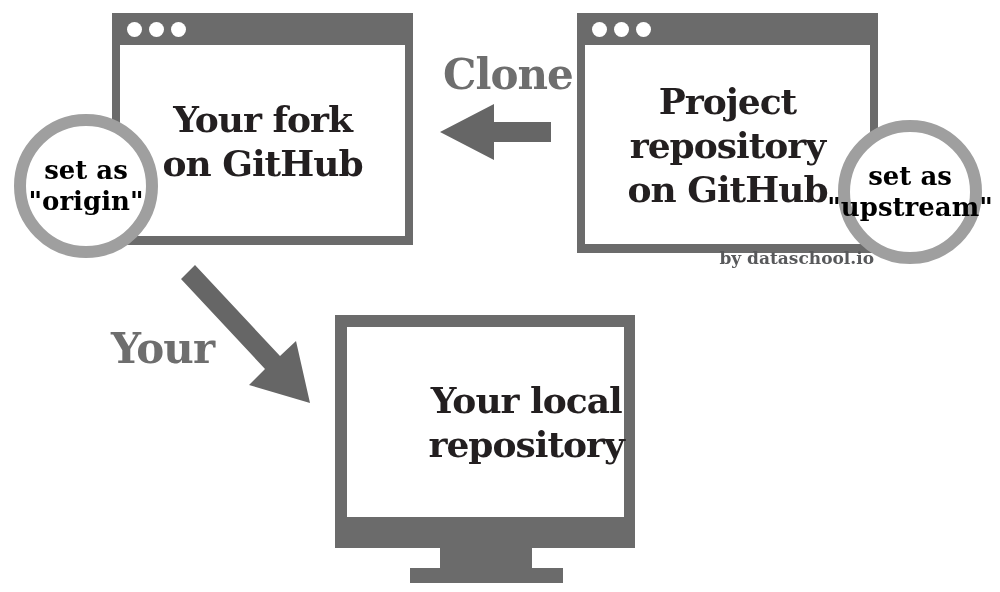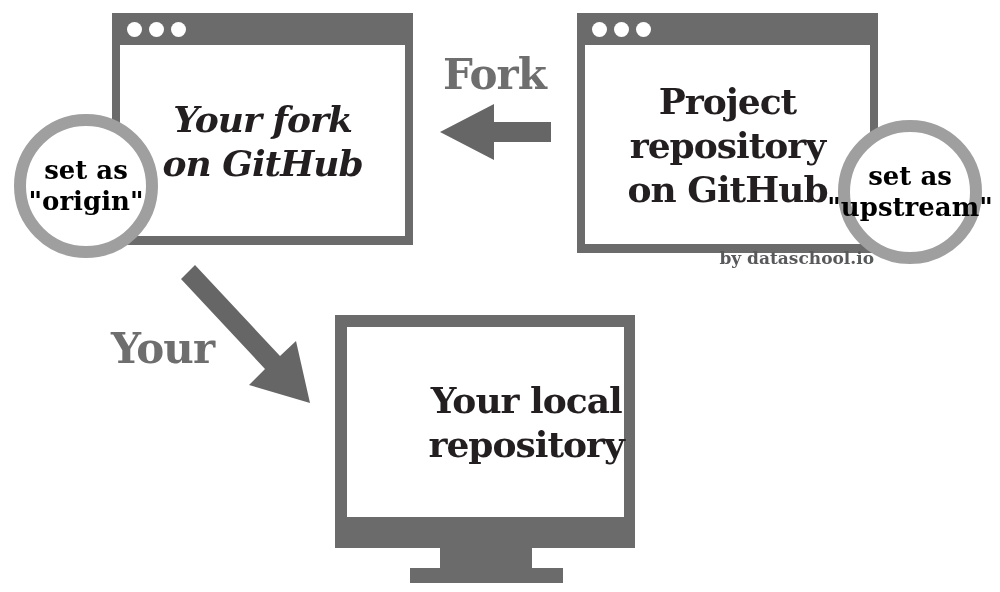--- a/index.html
+++ b/index.html
@@ -51,21 +51,21 @@
   .credit{
     position:absolute;left:660px;top:248px;width:214px;text-align:right;
     color:#58595b;font-weight:bold;font-size:17px;letter-spacing:0;
   }
 </style>
 </head>
 <body>
 
 <div id="stage">
 
-  <div class="window" style="left:112px;top:13px;width:301px;height:232px;font-style:italic;">
+  <div class="window" style="left:112px;top:13px;width:301px;height:232px;">
     <div class="dots">
       <span class="dot"></span>
       <span class="dot"></span>
       <span class="dot"></span>
     </div>
     <div class="content">
       <div class="win-title">
         <span>Your fork</span>
         <span>on GitHub</span>
       </div>
@@ -87,21 +87,21 @@
     </div>
   </div>
 
   <div class="credit">by dataschool.io</div>
 
   <svg id="arrow-layer" viewBox="0 0 1000 592">
     <polygon class="arrow" points="440,132 494,104 494,122 551,122 551,142 494,142 494,160"></polygon>
     <polygon class="arrow" points="195,265 280,356 296,341 310,403 249,385 265,369 181,279"></polygon>
   </svg>
 
-  <div class="arrow-label" style="left:443px;top:50px;">Fork</div>
+  <div class="arrow-label" style="left:443px;top:50px;">Clone</div>
   <div class="arrow-label" style="left:111px;top:324px;">Your</div>
 
   <div class="badge" style="left:14px;top:114px;">
     <div class="badge-text">
       <span>set as</span>
       <span>"origin"</span>
     </div>
   </div>
 
   <div class="badge" style="left:838px;top:120px;">

